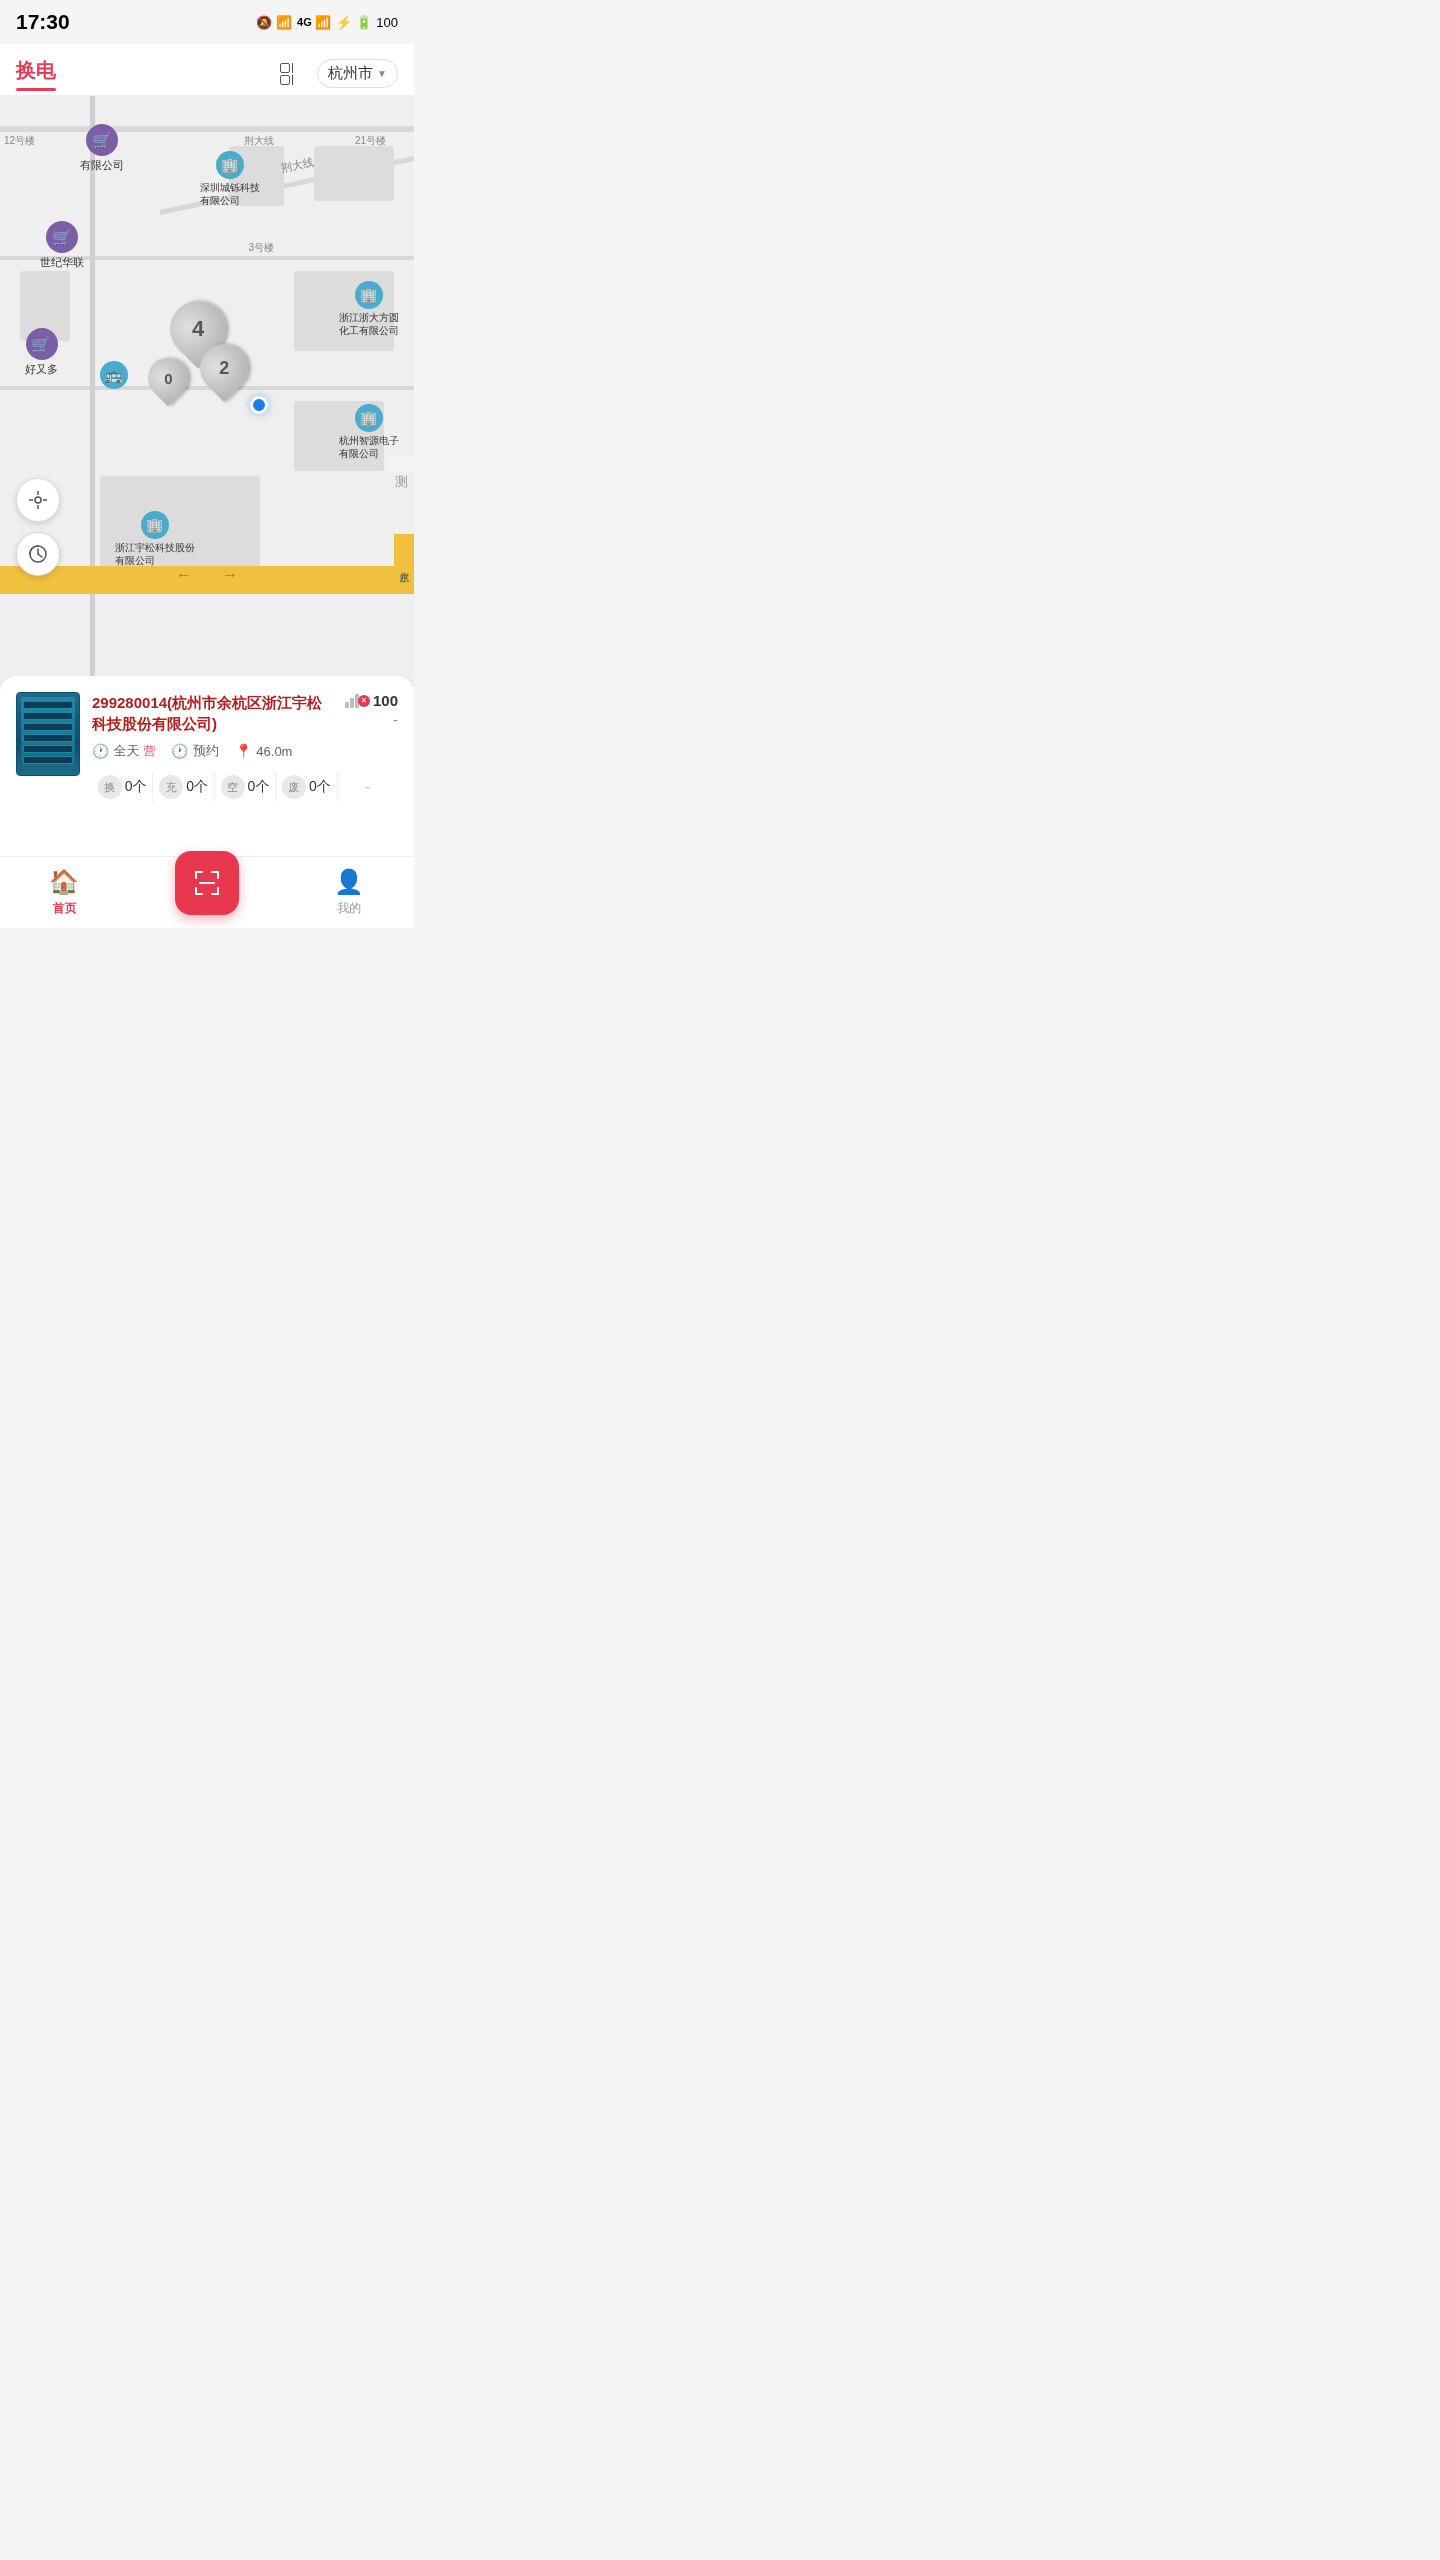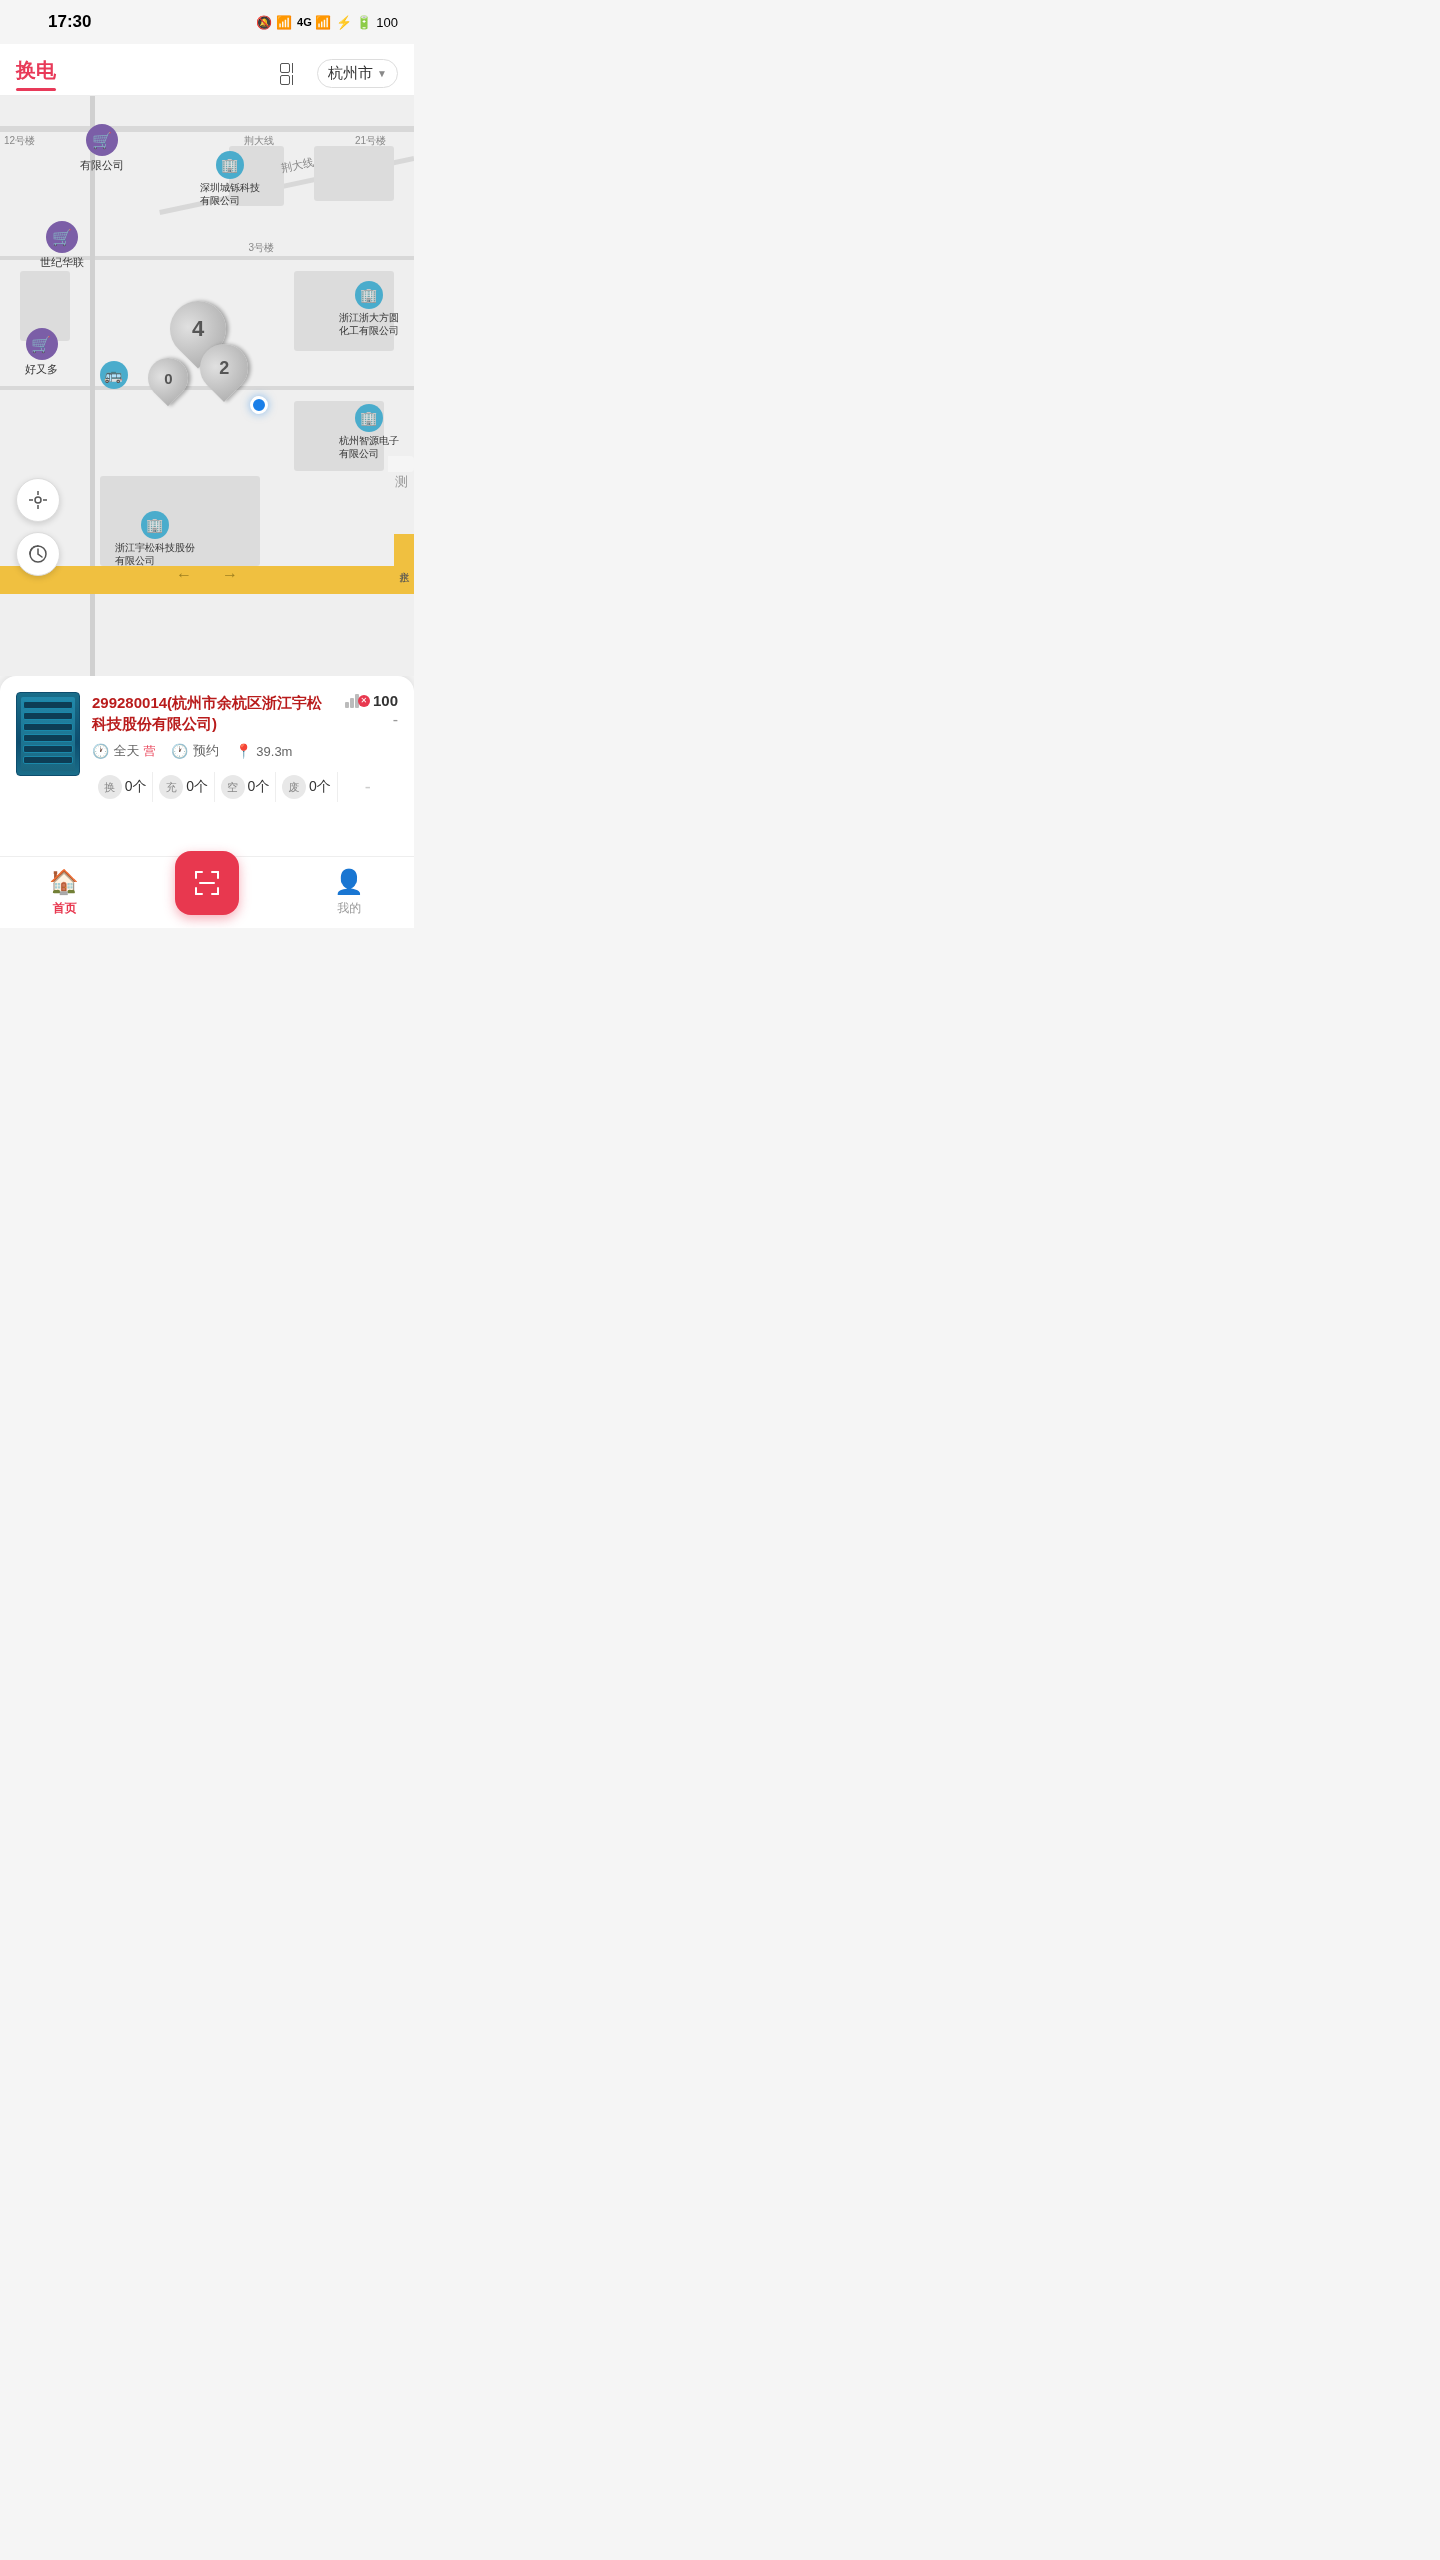--- a/index.html
+++ b/index.html
@@ -16,24 +16,23 @@
     
     .status-bar {
       background: #f5f5f5;
       display: flex;
       justify-content: space-between;
       align-items: center;
       padding: 8px 16px;
       height: 44px;
     }
     .status-time {
-      font-size: 17px;
+      font-size: 21px;
       font-weight: 600;
       color: #000;
-      margin-left: 32px;
     }
     .status-icons {
       display: flex;
       align-items: center;
       gap: 4px;
       font-size: 13px;
       color: #000;
     }
 
     
@@ -688,21 +687,21 @@
           <span class="meta-icon">🕐</span>
           <span>全天</span>
           <span style="color:#e8384f;font-size:12px;">营</span>
         </div>
         <div class="meta-item">
           <span class="meta-icon">🕐</span>
           <span>预约</span>
         </div>
         <div class="meta-item">
           <span class="meta-icon">📍</span>
-          <span>39.3m</span>
+          <span>46.0m</span>
         </div>
       </div>
 
       <div style="display:flex;align-items:center;">
 
         <div class="stat-item">
           <div class="stat-top">
             <div class="stat-icon">换</div>
             <span class="stat-value">0个</span>
           </div>

